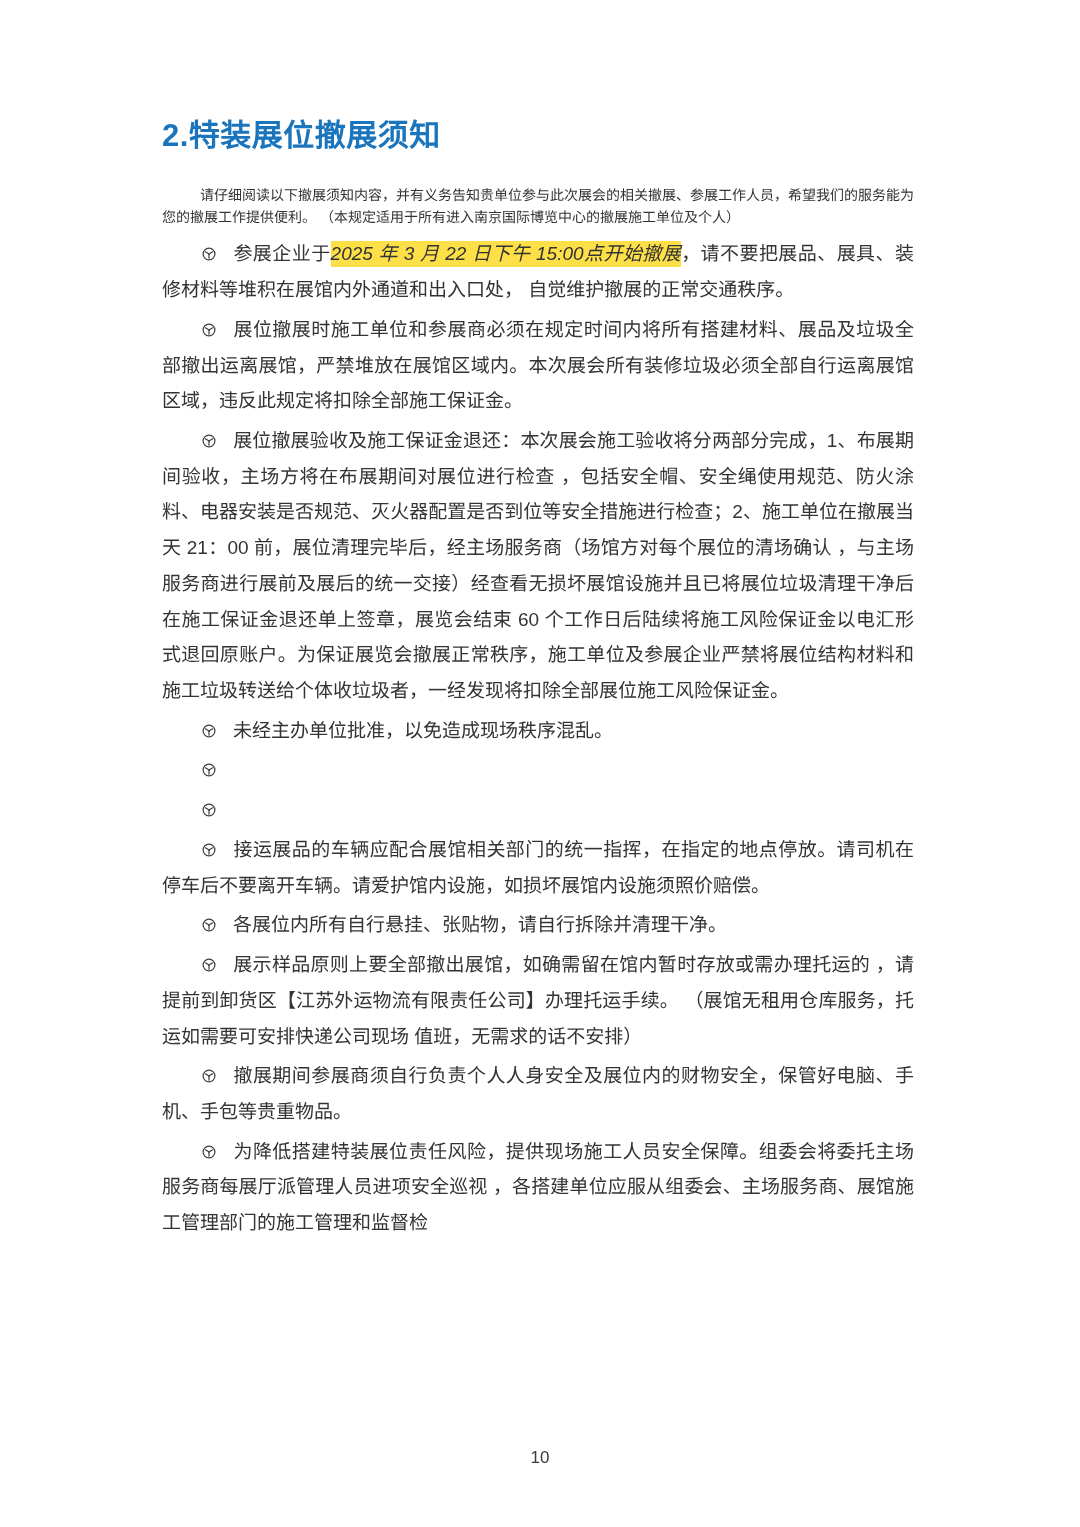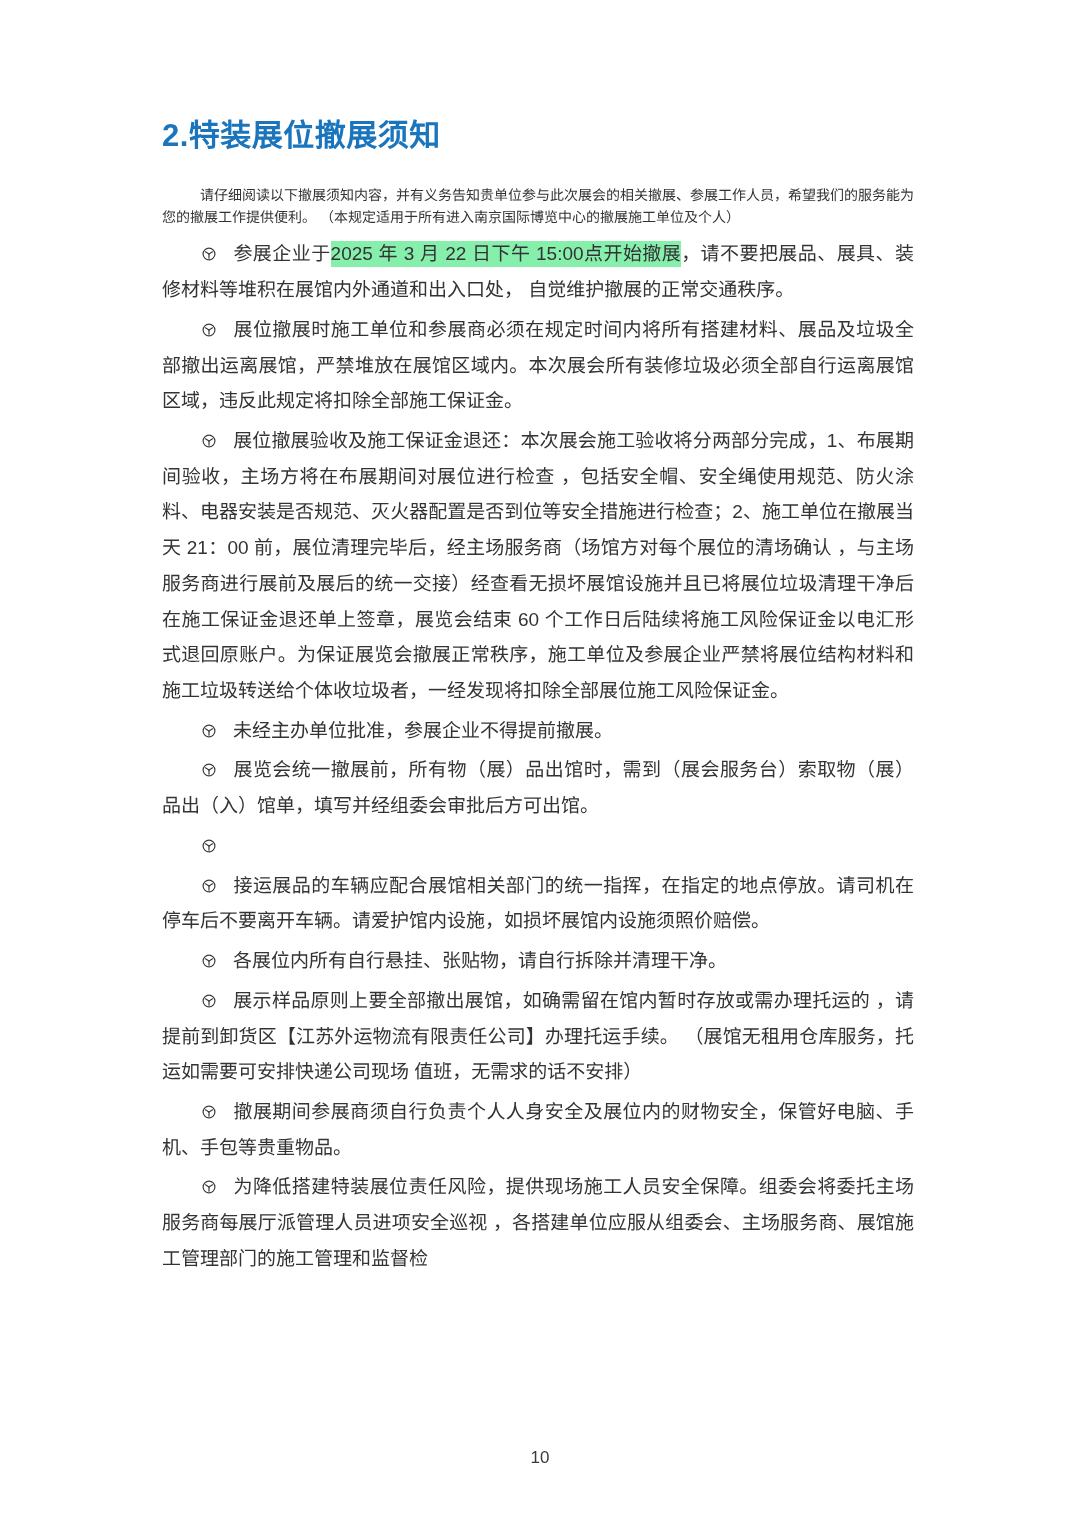--- a/index.html
+++ b/index.html
@@ -51,22 +51,23 @@
   .bi {
     display: inline-block;
     width: 14px;
     height: 14px;
     margin-right: 17px;
     vertical-align: -1px;
     color: #3c3c3c;
   }
   .bi svg { display: block; width: 14px; height: 14px; }
   .hl {
-    background: #86efac;
+    background: #fde047;
     padding: 2px 0 3px 0;
+    font-style: italic;
   }
   .page-number {
     position: absolute;
     left: 0;
     width: 100%;
     top: 1448px;
     text-align: center;
     font-size: 17px;
     color: #3a3a3a;
   }
@@ -100,28 +101,28 @@
             <line x1="7" y1="7" x2="7" y2="11.2"></line>
             <line x1="7" y1="7" x2="3.4" y2="4.8"></line>
             <line x1="7" y1="7" x2="10.6" y2="4.8"></line>
           </svg></span><span>展位撤展验收及施工保证金退还：本次展会施工验收将分两部分完成，1、布展期间验收，主场方将在布展期间对展位进行检查 ，包括安全帽、安全绳使用规范、防火涂料、电器安装是否规范、灭火器配置是否到位等安全措施进行检查；2、施工单位在撤展当天 21：00 前，展位清理完毕后，经主场服务商（场馆方对每个展位的清场确认 ，与主场服务商进行展前及展后的统一交接）经查看无损坏展馆设施并且已将展位垃圾清理干净后在施工保证金退还单上签章，展览会结束 60 个工作日后陆续将施工风险保证金以电汇形式退回原账户。为保证展览会撤展正常秩序，施工单位及参展企业严禁将展位结构材料和施工垃圾转送给个体收垃圾者，一经发现将扣除全部展位施工风险保证金。</span></p>
 
     <p class="bullet"><span class="bi"><svg viewBox="0 0 14 14" fill="none" stroke="currentColor" stroke-width="1.2" stroke-linecap="round">
             <circle cx="7" cy="7" r="5.9"></circle>
             <line x1="7" y1="7" x2="7" y2="11.2"></line>
             <line x1="7" y1="7" x2="3.4" y2="4.8"></line>
             <line x1="7" y1="7" x2="10.6" y2="4.8"></line>
-          </svg></span><span>未经主办单位批准，参展企业不得提前撤展。</span></p>
+          </svg></span><span>未经主办单位批准，以免造成现场秩序混乱。</span></p>
 
     <p class="bullet"><span class="bi"><svg viewBox="0 0 14 14" fill="none" stroke="currentColor" stroke-width="1.2" stroke-linecap="round">
             <circle cx="7" cy="7" r="5.9"></circle>
             <line x1="7" y1="7" x2="7" y2="11.2"></line>
             <line x1="7" y1="7" x2="3.4" y2="4.8"></line>
             <line x1="7" y1="7" x2="10.6" y2="4.8"></line>
-          </svg></span><span>展览会统一撤展前，所有物（展）品出馆时，需到（展会服务台）索取物（展）品出（入）馆单，填写并经组委会审批后方可出馆。</span></p>
+          </svg></span></p>
 
     <p class="bullet"><span class="bi"><svg viewBox="0 0 14 14" fill="none" stroke="currentColor" stroke-width="1.2" stroke-linecap="round">
             <circle cx="7" cy="7" r="5.9"></circle>
             <line x1="7" y1="7" x2="7" y2="11.2"></line>
             <line x1="7" y1="7" x2="3.4" y2="4.8"></line>
             <line x1="7" y1="7" x2="10.6" y2="4.8"></line>
           </svg></span></p>
 
     <p class="bullet"><span class="bi"><svg viewBox="0 0 14 14" fill="none" stroke="currentColor" stroke-width="1.2" stroke-linecap="round">
             <circle cx="7" cy="7" r="5.9"></circle>

